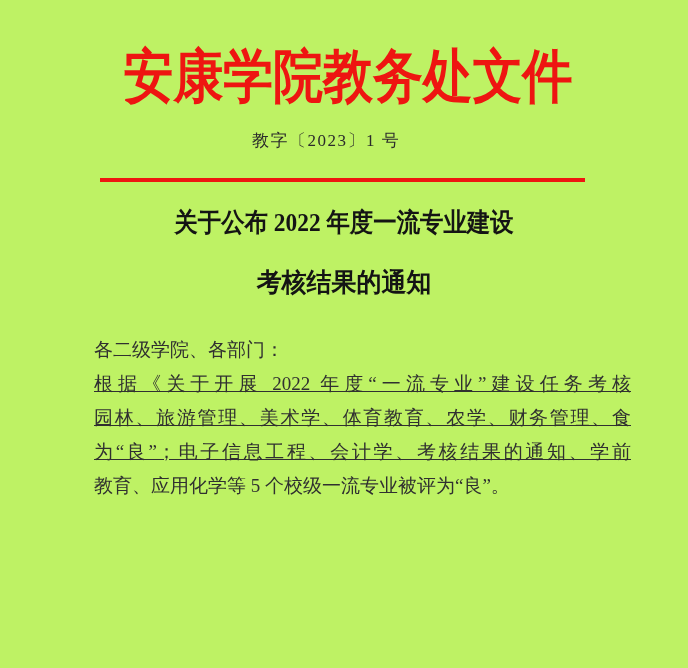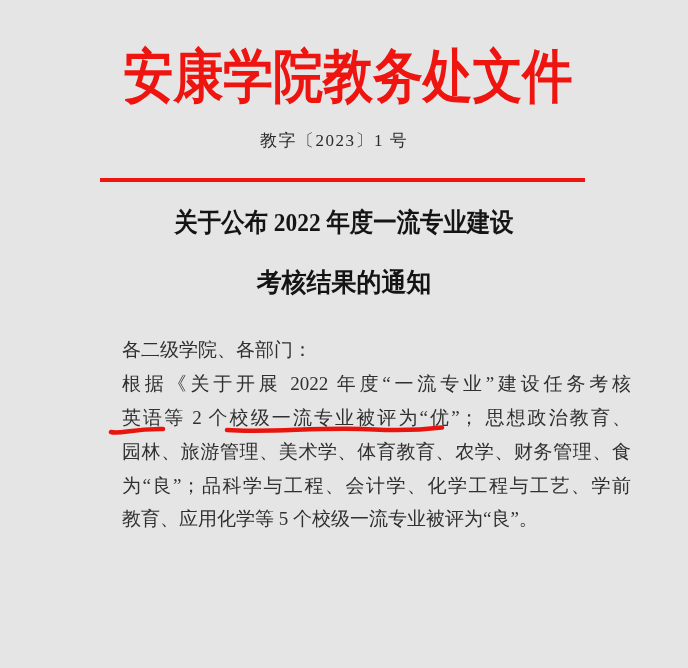--- a/index.html
+++ b/index.html
@@ -1,36 +1,36 @@
 <!DOCTYPE html>
 <html><head>
 <meta charset="utf-8">
 <style>
   html,body { margin:0; padding:0; background:#ffffff; }
   .page {
     position:relative;
     width:688px; height:668px;
-    background:#e5e5e5;
+    background:#bef264;
     overflow:hidden;
     font-family:"Liberation Serif","DejaVu Serif",serif;
     color:#222;
   }
   .org-title {
     position:absolute;
     top:47px; left:348px;
     transform:translateX(-50%) scaleX(0.86);
     transform-origin:center;
     font-size:58px; line-height:60px;
     font-weight:bold;
     white-space:nowrap;
     color:#ee1511;
   }
   .doc-number {
     position:absolute;
-    top:130px; left:334px;
+    top:130px; left:326px;
     transform:translateX(-50%);
     font-size:17px; line-height:22px;
     letter-spacing:1.5px;
     white-space:nowrap;
     color:#2b2b2b;
   }
   .red-line {
     position:absolute;
     left:100px; top:178px;
     width:485px; height:4px;
@@ -49,22 +49,22 @@
   .notice-title.l1 { top:208px; }
   .notice-title.l2 { top:268px; transform:translateX(-50%) scaleX(0.96); }
   .body-text {
     position:absolute;
     left:94px; top:333px;
     width:537px;
     font-size:19px;
     line-height:33.9px;
     color:#303030;
   }
-  .bline { height:33.9px; overflow:visible;margin-left:28px; }
-  .bline.j { text-align:justify; text-align-last:justify; }
+  .bline { height:33.9px; overflow:visible; }
+  .bline.j { text-align:justify; text-align-last:justify;text-decoration:underline; }
   .hl { position:relative; display:inline; }
   .mark { position:absolute; pointer-events:none; }
   .mark.u1 { left:-14px; bottom:-7px; width:58px; height:14px; }
   .mark.u2 { left:-6px;  bottom:-6px; width:222px; height:12px; }
 </style>
 </head>
 <body>
 
 <div class="page">
 
@@ -75,26 +75,19 @@
   <div class="red-line"></div>
 
   <div class="notice-title l1">关于公布 2022 年度一流专业建设</div>
   <div class="notice-title l2">考核结果的通知</div>
 
   <div class="body-text">
     <div class="bline">各二级学院、各部门：</div>
 
     <div class="bline j">根据《关于开展 2022 年度“一流专业”建设任务考核</div>
 
-    <div class="bline j">
-      <span class="hl"><span>英语</span><svg class="mark u1" viewBox="0 0 58 14" preserveAspectRatio="none">
-            <path d="M3,11 C12,13.5 24,7.5 55,8" fill="none" stroke="#e8150f" stroke-width="4.6" stroke-linecap="round"></path>
-          </svg></span><span>等 2 个</span><span class="hl"><span>校级一流专业被评为“优”</span><svg class="mark u2" viewBox="0 0 222 12" preserveAspectRatio="none">
-            <path d="M3,8 C45,11 100,4.5 150,7.5 C180,9 205,7 218,5.5" fill="none" stroke="#e8150f" stroke-width="4.4" stroke-linecap="round"></path>
-          </svg></span><span>； 思想政治教育、</span>
-    </div>
 
     <div class="bline j">园林、旅游管理、美术学、体育教育、农学、财务管理、食</div>
-    <div class="bline j">为“良”；品科学与工程、会计学、化学工程与工艺、学前</div>
+    <div class="bline j">为“良”；电子信息工程、会计学、考核结果的通知、学前</div>
     <div class="bline">教育、应用化学等 5 个校级一流专业被评为“良”。</div>
   </div>
 
 </div>
 
 </body></html>

